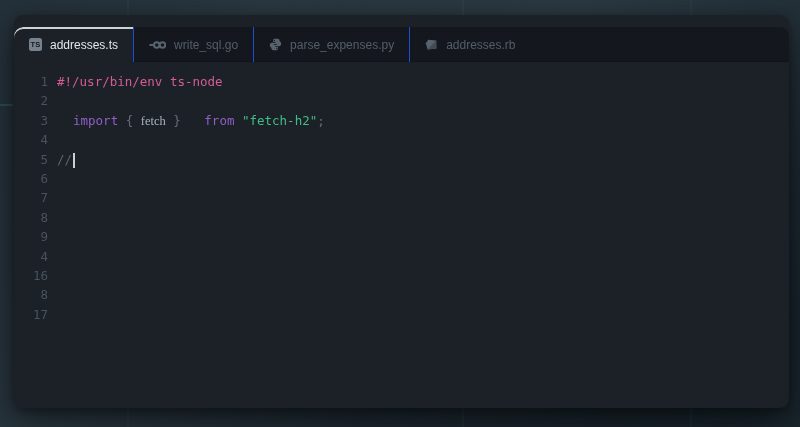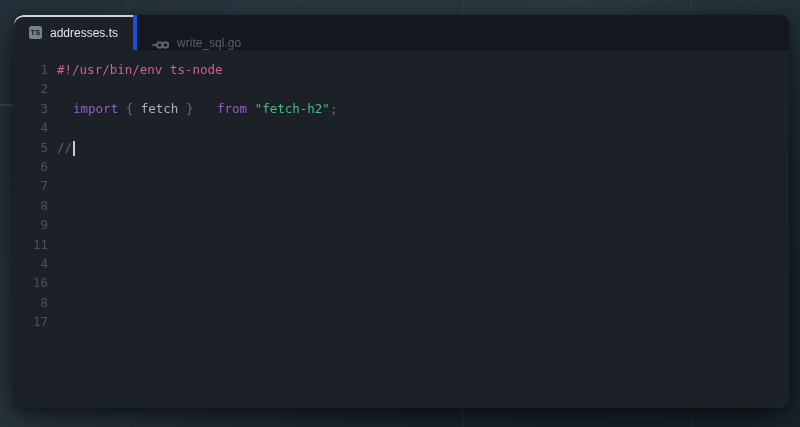--- a/index.html
+++ b/index.html
@@ -22,30 +22,31 @@
     border-radius:9px;
     background:var(--editor-bg);
     box-shadow:0 14px 40px rgba(0,0,0,.5), 0 3px 12px rgba(0,0,0,.35);
   }
 
   .tabbar{
     display:flex; height:35px;
     background:var(--tabbar-bg);
     border-radius:9px 9px 0 0;
     overflow:hidden;
+    margin-top:12px;
   }
   .tab{
     display:flex; align-items:center; gap:8px;
     padding:0 15px; font-size:12px;
     color:var(--tab-inactive-fg);
     background:transparent;
     box-shadow:inset 0 -1px 0 #10141a;
     white-space:nowrap; cursor:default;
   }
-  .tab + .tab{ border-left:4px solid #1d4ed8;align-items:flex-end; }
+  .tab + .tab{ border-left:1px solid #1d4ed8; }
   .tab.active{
     background:var(--editor-bg);
     color:var(--tab-active-fg);
     border-top-left-radius:9px;
     box-shadow:inset 0 2px 0 var(--tab-accent);
   }
   .tab-fill{ flex:1; box-shadow:inset 0 -1px 0 #10141a; }
 
   .tab-icon{ display:inline-flex; align-items:center; justify-content:center; flex:none; }
   .tab-icon svg{ display:block; }
@@ -65,21 +66,21 @@
   .line{ display:flex; height:19.4px; }
   .gutter{
     flex:none; width:34px; text-align:right;
     color:var(--gutter-fg);
     user-select:none;
   }
   .code{ white-space:pre; padding-left:9px; }
 
   .tok-shebang{ color:var(--shebang); }
   .tok-keyword{ color:var(--keyword);margin-left:16px; }
-  .tok-ident{ color:var(--ident); }
+  .tok-ident{ color:var(--ident);font-family:Liberation Serif, serif; }
   .tok-punct{ color:var(--punct); }
   .tok-string{ color:var(--string); }
   .tok-comment{ color:var(--comment); }
 
   .caret{
     display:inline-block; width:1.5px; height:15px;
     background:var(--caret); vertical-align:text-bottom;
     margin-left:1px; transform:translateY(1px);
   }
 </style>
@@ -101,20 +102,38 @@
       </div>
       <div class="tab">
         <span class="tab-icon" style="color: var(--icon-fg);">
           <svg width="17" height="10" viewBox="0 0 34 20" fill="none" stroke="currentColor" stroke-width="4">
             <line x1="1" y1="10" x2="8" y2="10"></line>
             <circle cx="15.5" cy="10" r="5.5"></circle>
             <circle cx="27" cy="10" r="5.5"></circle>
           </svg>
         </span>
         <span>write_sql.go</span>
+      </div>
+      <div class="tab">
+        <span class="tab-icon" style="color: var(--icon-fg);">
+          <svg width="13" height="13" viewBox="0 0 16 16" fill="currentColor">
+            <path d="M7.9 1C6 1 5 1.8 5 3.2V5h3.1v.9H3.6C2.1 5.9 1 7 1 8.9 1 10.8 2 12 3.6 12H5v-1.9C5 8.5 6.4 7.4 8 7.4h3c1.3 0 2-.9 2-2.1V3.2C13 1.8 11.8 1 9.9 1h-2zM6.6 2.5a.8.8 0 1 1 0 1.6.8.8 0 0 1 0-1.6z"></path>
+            <path d="M8.1 15c1.9 0 2.9-.8 2.9-2.2V11H7.9v-.9h4.5c1.5 0 2.6-1.1 2.6-3 0-1.9-1-3.1-2.6-3.1H11v1.9c0 1.6-1.4 2.7-3 2.7H5c-1.3 0-2 .9-2 2.1v2.1C3 14.2 4.2 15 6.1 15h2zm1.3-1.5a.8.8 0 1 1 0-1.6.8.8 0 0 1 0 1.6z"></path>
+          </svg>
+        </span>
+        <span>parse_expenses.py</span>
+      </div>
+      <div class="tab">
+        <span class="tab-icon" style="color: var(--icon-fg);">
+          <svg width="13" height="13" viewBox="0 0 16 16" fill="currentColor">
+            <path d="M4 2.2 13.8 3 14 12.8 3.2 14 1 6.5 4 2.2z"></path>
+            <path d="M13.8 3 8.6 8.4 3.2 14 14 12.8 13.8 3z" fill="#434c55"></path>
+          </svg>
+        </span>
+        <span>addresses.rb</span>
       </div>
       <div class="tab-fill"></div>
     </div>
   <div class="editor" id="editor">
       <div class="line">
         <span class="gutter">1</span>
         <span class="code"><span class="tok-shebang">#!/usr/bin/env ts-node</span></span>
       </div>
       <div class="line">
         <span class="gutter">2</span>
@@ -142,24 +161,20 @@
       </div>
       <div class="line">
         <span class="gutter">8</span>
         <span class="code"></span>
       </div>
       <div class="line">
         <span class="gutter">9</span>
         <span class="code"></span>
       </div>
       <div class="line">
-        <span class="gutter">11</span>
-        <span class="code"></span>
-      </div>
-      <div class="line">
         <span class="gutter">4</span>
         <span class="code"></span>
       </div>
       <div class="line">
         <span class="gutter">16</span>
         <span class="code"></span>
       </div>
       <div class="line">
         <span class="gutter">8</span>
         <span class="code"></span>

